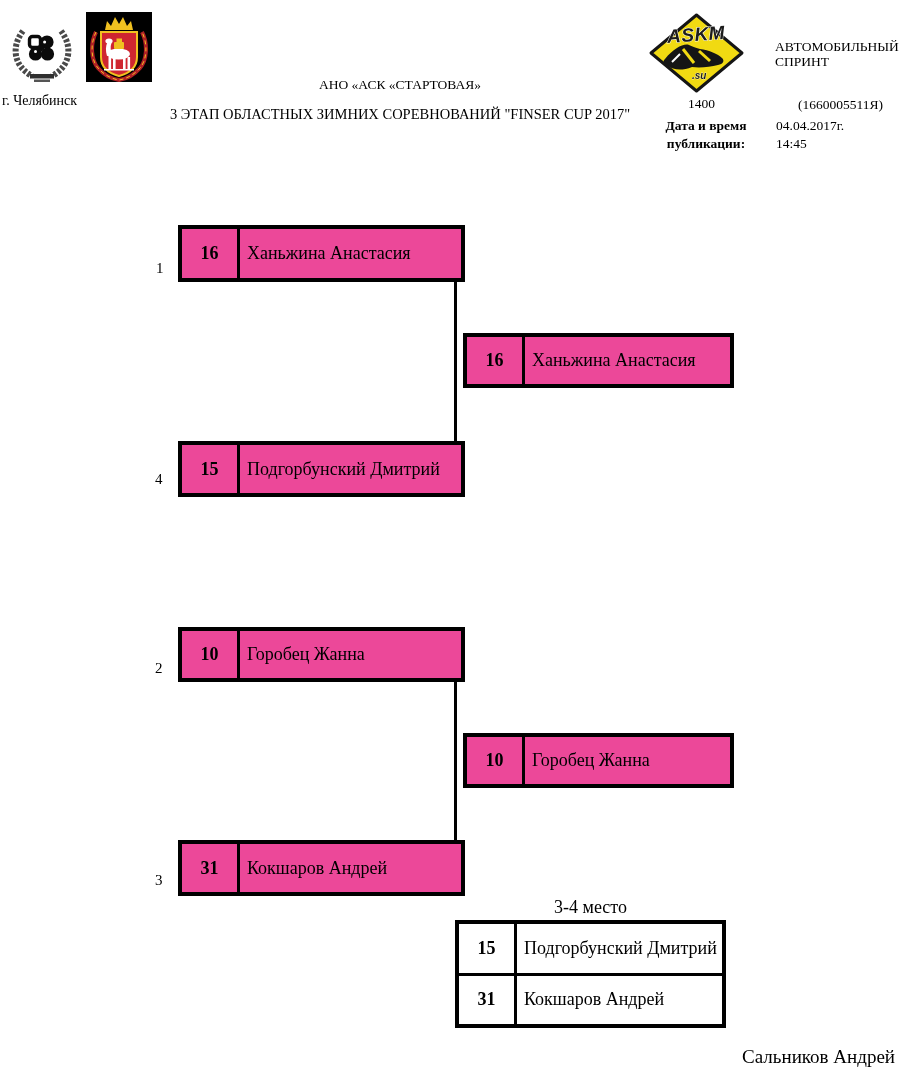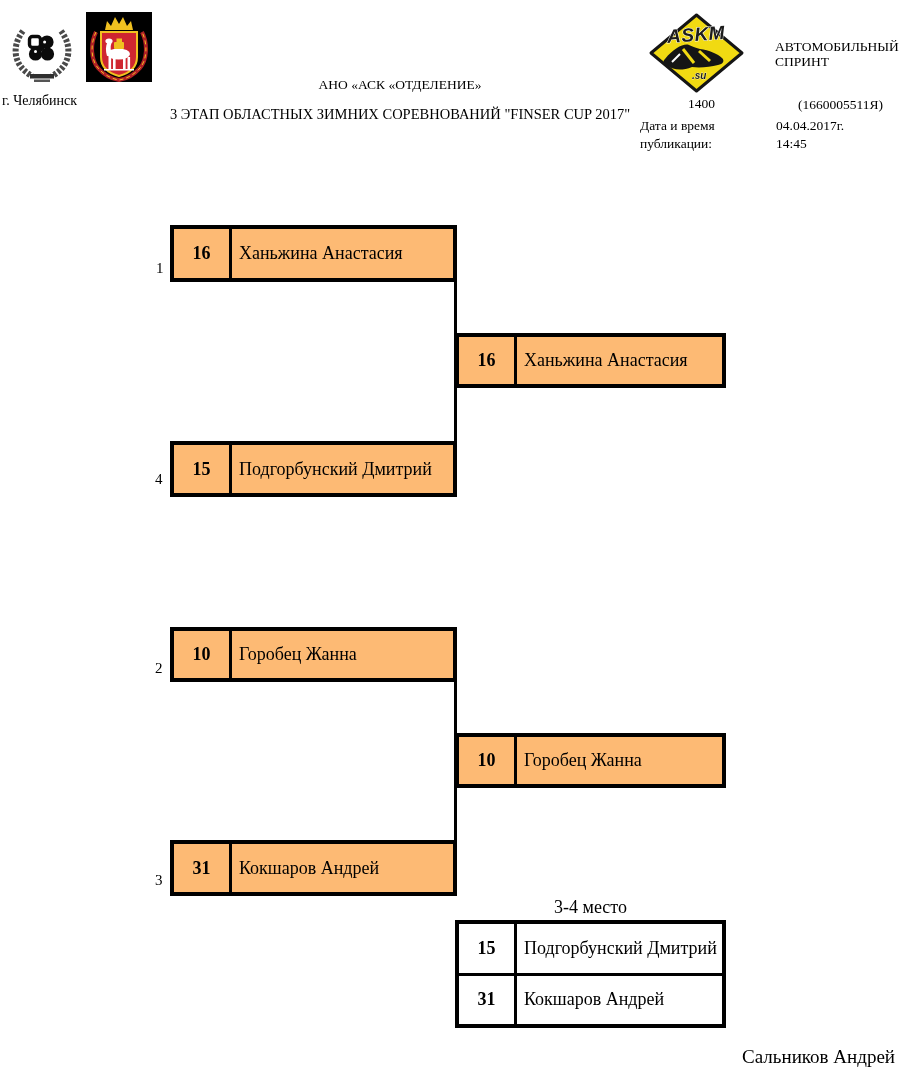--- a/index.html
+++ b/index.html
@@ -4,36 +4,36 @@
 <style>
   html,body{margin:0;padding:0;background:#fff;}
   .page{position:relative;width:900px;height:1071px;background:#ffffff;overflow:hidden;
         font-family:"Liberation Serif","DejaVu Serif",serif;color:#000;}
   .abs{position:absolute;}
   .hbold{position:absolute;text-align:center;font-weight:bold;font-size:13.5px;line-height:18px;}
   .hreg{position:absolute;text-align:center;font-size:13.5px;line-height:18px;}
   .hevent{position:absolute;text-align:center;font-size:14.5px;line-height:18px;}
   .small{position:absolute;font-size:13.5px;line-height:18px;}
   .city{position:absolute;left:2px;top:93px;font-size:14px;}
-  .match-box{position:absolute;display:flex;border:4px solid #000;background:#fdba74;box-sizing:border-box;}
+  .match-box{position:absolute;display:flex;border:4px solid #000;background:#ec4899;box-sizing:border-box;margin-left:8px;}
   .num-cell{flex:none;width:55px;border-right:3px solid #000;display:flex;align-items:center;
             justify-content:center;font-weight:bold;font-size:18px;}
   .name-cell{flex:1;display:flex;align-items:center;padding-left:7px;font-weight:normal;
              font-size:18px;white-space:nowrap;overflow:hidden;}
   .place-box{position:absolute;border:4px solid #000;background:#fff;box-sizing:border-box;
              display:flex;flex-direction:column;}
   .place-row{flex:1;display:flex;}
   .place-row.second{border-top:3px solid #000;}
   .place-row .name-cell{white-space:normal;line-height:21px;}
   .connector{position:absolute;width:3px;background:#000;}
   .seed{position:absolute;font-size:15px;line-height:16px;}
   .place-label{position:absolute;left:455px;width:271px;text-align:center;font-size:18px;}
   .footer-left{position:absolute;left:2px;top:1087px;font-size:19px;}
   .footer-right{position:absolute;right:5px;top:1046px;font-size:19px;}
-  .publabel{position:absolute;left:640px;width:132px;text-align:left;font-size:13.5px;line-height:18px;}
+  .publabel{position:absolute;left:640px;width:132px;text-align:center;font-size:13.5px;line-height:18px;font-weight:bold;}
 </style>
 </head>
 <body>
 
 <div class="page">
 
   <svg class="abs" style="left:6px;top:19px" width="72" height="64" viewBox="0 0 72 64">
     <path d="M17,12 C6,26 6,46 26,57" fill="none" stroke="#4a4a4a" stroke-width="6" stroke-dasharray="3 1.8"></path>
     <path d="M55,12 C66,26 66,46 46,57" fill="none" stroke="#4a4a4a" stroke-width="6" stroke-dasharray="3 1.8"></path>
     <path d="M24,55 h24 v4.5 h-24 z" fill="#2f2f2f"></path>
@@ -75,21 +75,21 @@
     <path d="M35,37 L46,51" stroke="#f1da12" stroke-width="3"></path>
     <path d="M51,39 L62,49" stroke="#f1da12" stroke-width="3"></path>
     <path d="M24,50 L32,42" stroke="#ffffff" stroke-width="2"></path>
     <text x="44" y="67" font-family="Liberation Sans, sans-serif" font-size="10" font-weight="bold" font-style="italic" fill="#1c1c1c" stroke="#ffffff" stroke-width="0.5" paint-order="stroke">.su</text>
   </svg>
 
   <div class="city">г. Челябинск</div>
 
 
 
-  <div class="hreg" style="left:140px;top:76px;width:520px">АНО «АСК «ОТДЕЛЕНИЕ»</div>
+  <div class="hreg" style="left:140px;top:76px;width:520px">АНО «АСК «СТАРТОВАЯ»</div>
 
   <div class="hevent" style="left:140px;top:105px;width:520px">3 ЭТАП ОБЛАСТНЫХ ЗИМНИХ СОРЕВНОВАНИЙ  "FINSER CUP 2017"</div>
 
 
   <div class="small" style="left:775px;top:39px;width:135px;line-height:15px">АВТОМОБИЛЬНЫЙ СПРИНТ</div>
 
   <div class="small" style="left:688px;top:95px">1400</div>
 
   <div class="small" style="left:798px;top:96px">(1660005511Я)</div>
 

